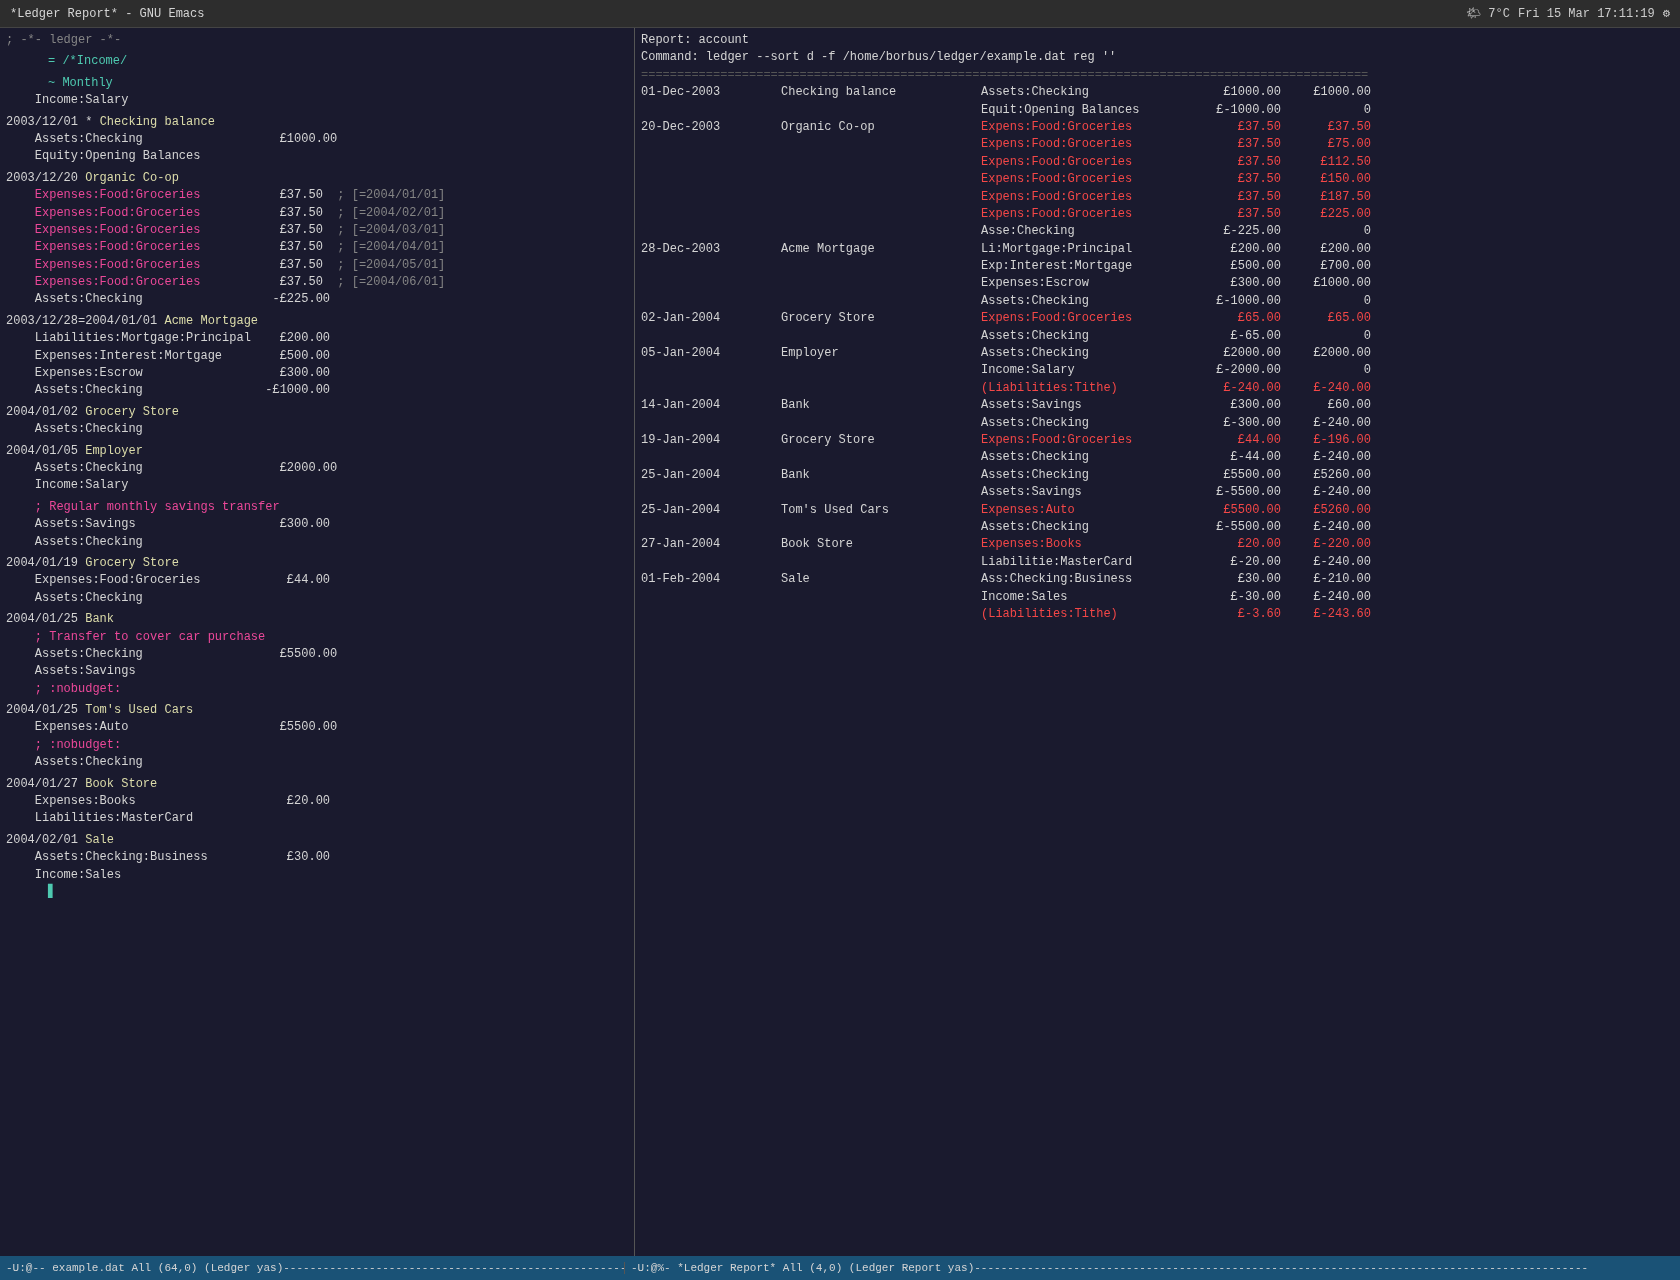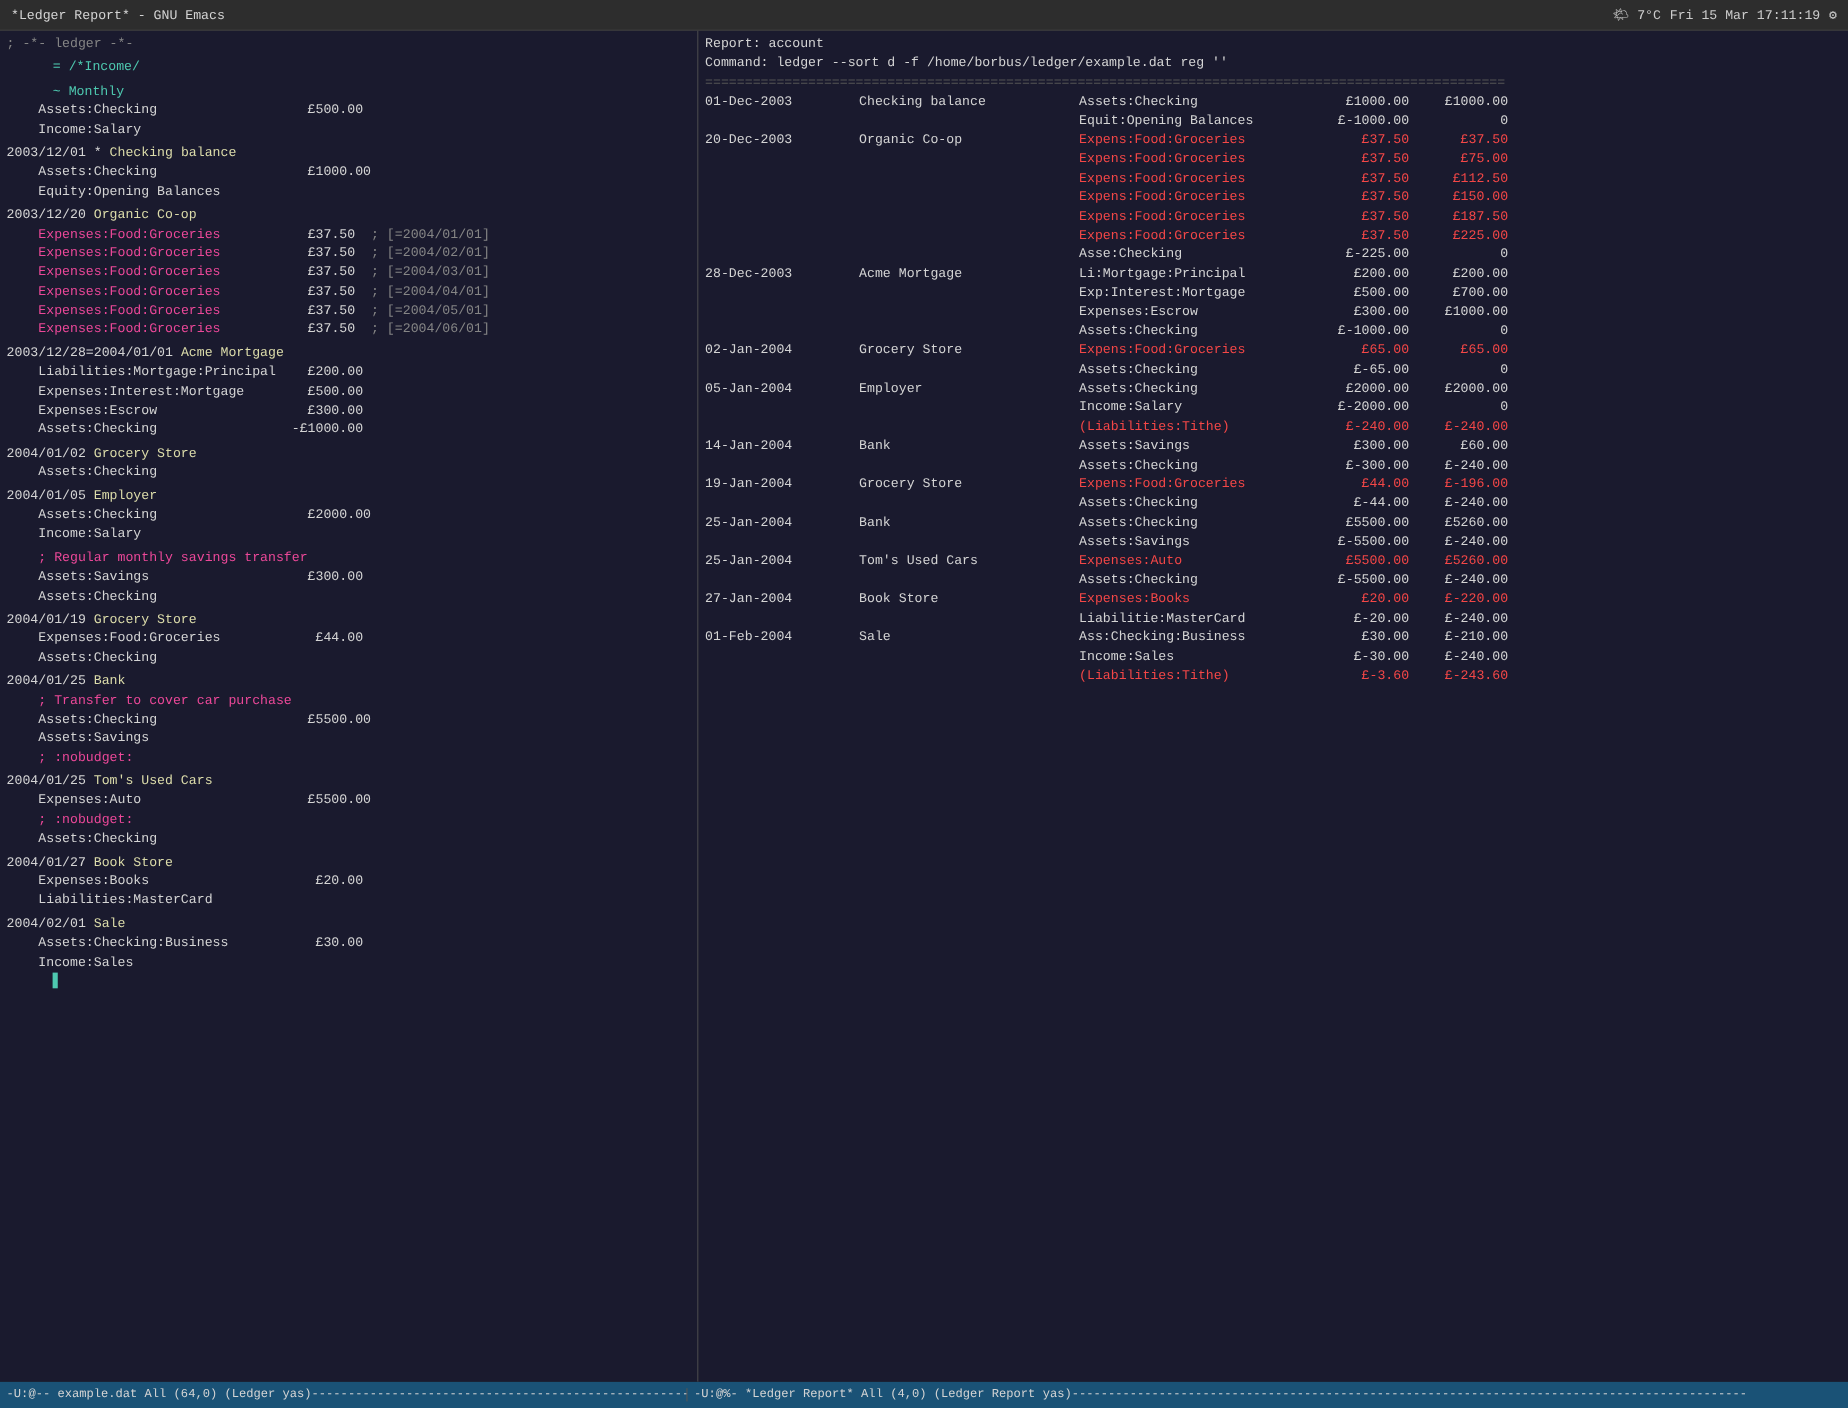--- a/index.html
+++ b/index.html
@@ -121,36 +121,36 @@
 </div>
 
 <div id="main">
 
   <div id="left-pane">
     <div class="line gray">; -*- ledger -*-</div>
     <div class="line" style="height:4px"></div>
     <div class="line cyan">= /*Income/</div>
     <div class="line" style="height:4px"></div>
     <div class="line cyan">~ Monthly</div>
-    <div class="line white">    Assets:Checking                   £500.00</div>
     <div class="line white">    Income:Salary</div>
     <div class="line" style="height:4px"></div>
 
     <div class="line"><span class="white">2003/12/01 </span><span class="white">* </span><span class="yellow">Checking balance</span></div>
     <div class="line white">    Assets:Checking                   £1000.00</div>
     <div class="line white">    Equity:Opening Balances</div>
     <div class="line" style="height:4px"></div>
 
     <div class="line"><span class="white">2003/12/20 </span><span class="yellow">Organic Co-op</span></div>
     <div class="line">    <span class="green">Expenses:Food:Groceries</span>           <span class="white">£37.50</span>  <span class="gray">; [=2004/01/01]</span></div>
     <div class="line">    <span class="green">Expenses:Food:Groceries</span>           <span class="white">£37.50</span>  <span class="gray">; [=2004/02/01]</span></div>
     <div class="line">    <span class="green">Expenses:Food:Groceries</span>           <span class="white">£37.50</span>  <span class="gray">; [=2004/03/01]</span></div>
     <div class="line">    <span class="green">Expenses:Food:Groceries</span>           <span class="white">£37.50</span>  <span class="gray">; [=2004/04/01]</span></div>
     <div class="line">    <span class="green">Expenses:Food:Groceries</span>           <span class="white">£37.50</span>  <span class="gray">; [=2004/05/01]</span></div>
     <div class="line">    <span class="green">Expenses:Food:Groceries</span>           <span class="white">£37.50</span>  <span class="gray">; [=2004/06/01]</span></div>
+    <div class="line white">    Assets:Checking                  -£225.00</div>
     <div class="line" style="height:4px"></div>
 
     <div class="line"><span class="white">2003/12/28=2004/01/01 </span><span class="yellow">Acme Mortgage</span></div>
     <div class="line white">    Liabilities:Mortgage:Principal    £200.00</div>
     <div class="line white">    Expenses:Interest:Mortgage        £500.00</div>
     <div class="line white">    Expenses:Escrow                   £300.00</div>
     <div class="line white">    Assets:Checking                 -£1000.00</div>
     <div class="line" style="height:4px"></div>
 
     <div class="line"><span class="white">2004/01/02 </span><span class="yellow">Grocery Store</span></div>

